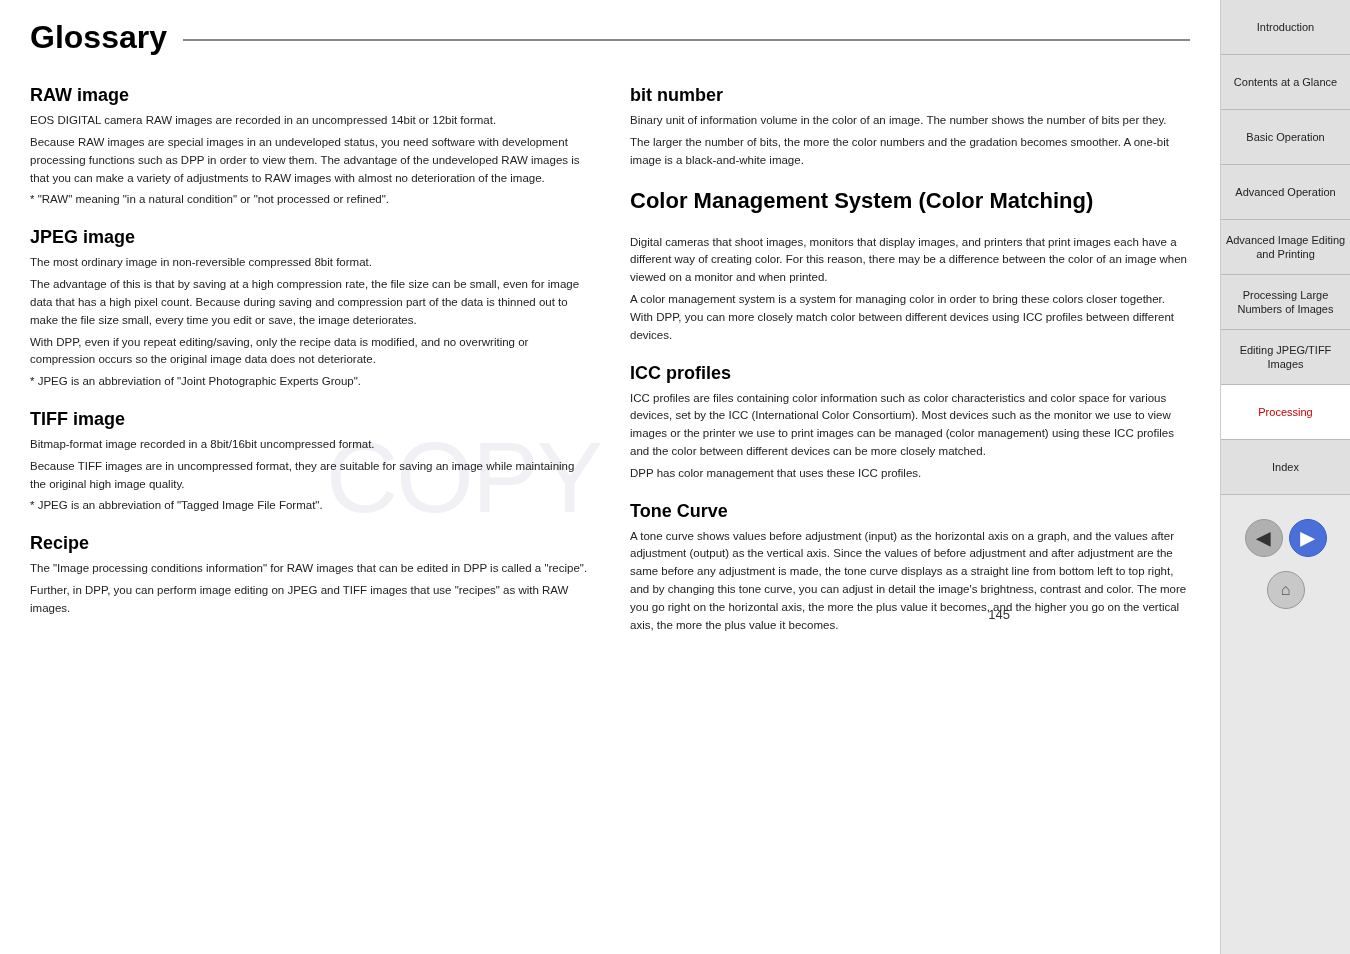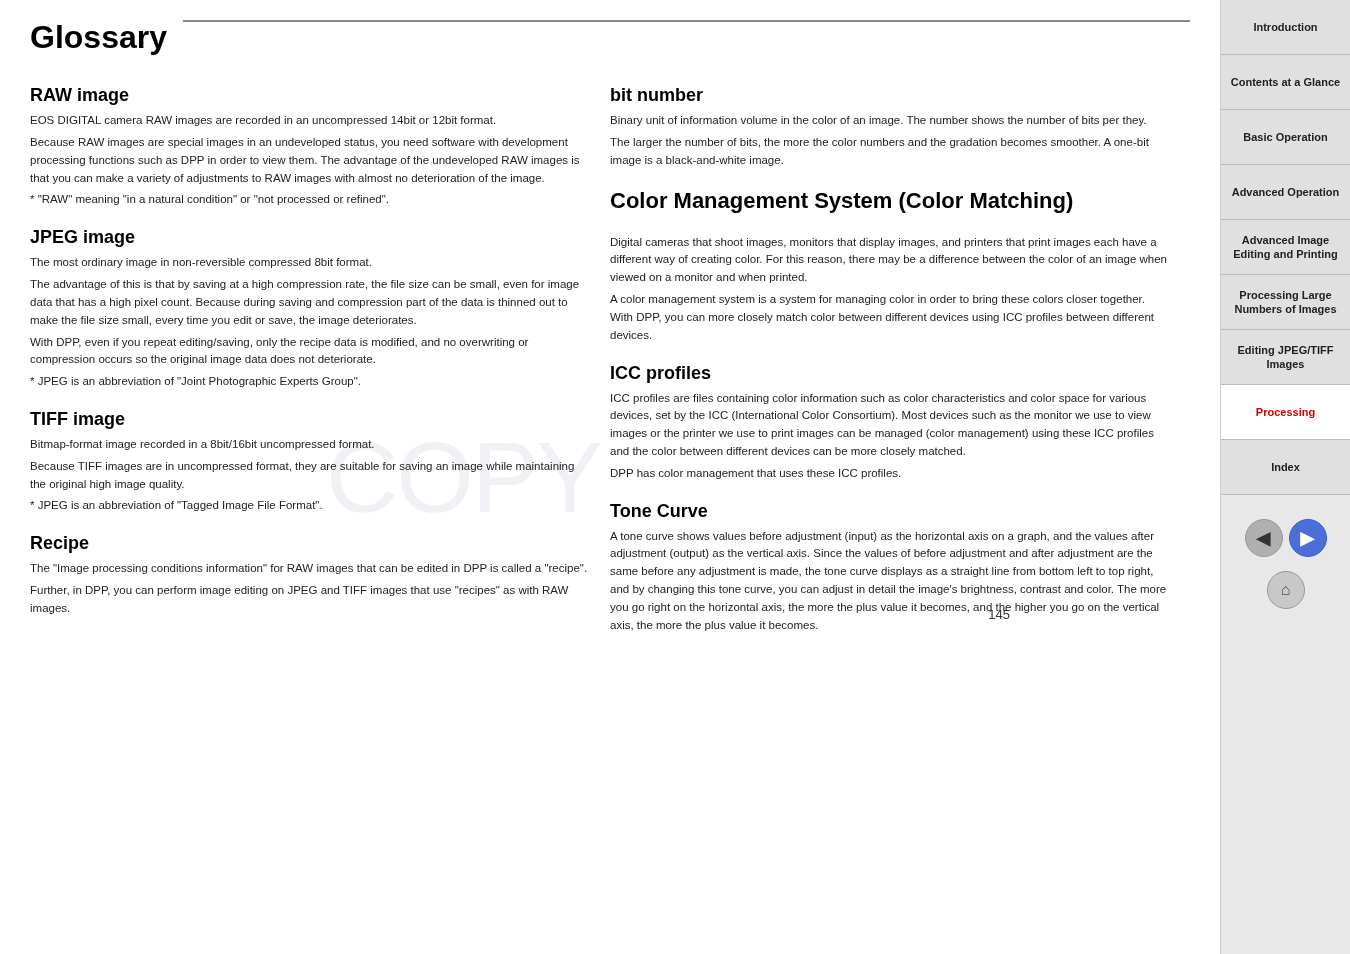--- a/index.html
+++ b/index.html
@@ -23,21 +23,21 @@
 
     .page-title {
       font-size: 32px;
       font-weight: bold;
       margin-bottom: 4px;
       line-height: 1.1;
     }
 
     .two-column {
       display: flex;
-      gap: 20px;
+      gap: 40px;
       margin-top: 6px;
     }
 
     .col-left {
       flex: 1;
       max-width: 560px;
     }
 
     .col-right {
       flex: 1;
@@ -76,21 +76,21 @@
       padding: 0;
       border-left: 1px solid #ccc;
       position: relative;
     }
 
     .sidebar-item {
       width: 100%;
       text-align: center;
       padding: 10px 4px;
       font-size: 11px;
-      font-weight: bold;
+      font-weight: normal;
       border-bottom: 1px solid #bbb;
       cursor: pointer;
       background: #e0e0e0;
       color: #222;
       line-height: 1.3;
       display: flex;
       align-items: center;
       justify-content: center;
       min-height: 55px;
     }
@@ -168,20 +168,21 @@
       letter-spacing: -2px;
     }
 
     .content-wrapper {
       position: relative;
       z-index: 1;
     }
 
     .title-row {
       display: flex;
+      align-items: center;
       gap: 16px;
       margin-bottom: 8px;
     }
 
     .title-line {
       flex: 1;
       height: 2px;
       background: #888;
     }
   </style>

